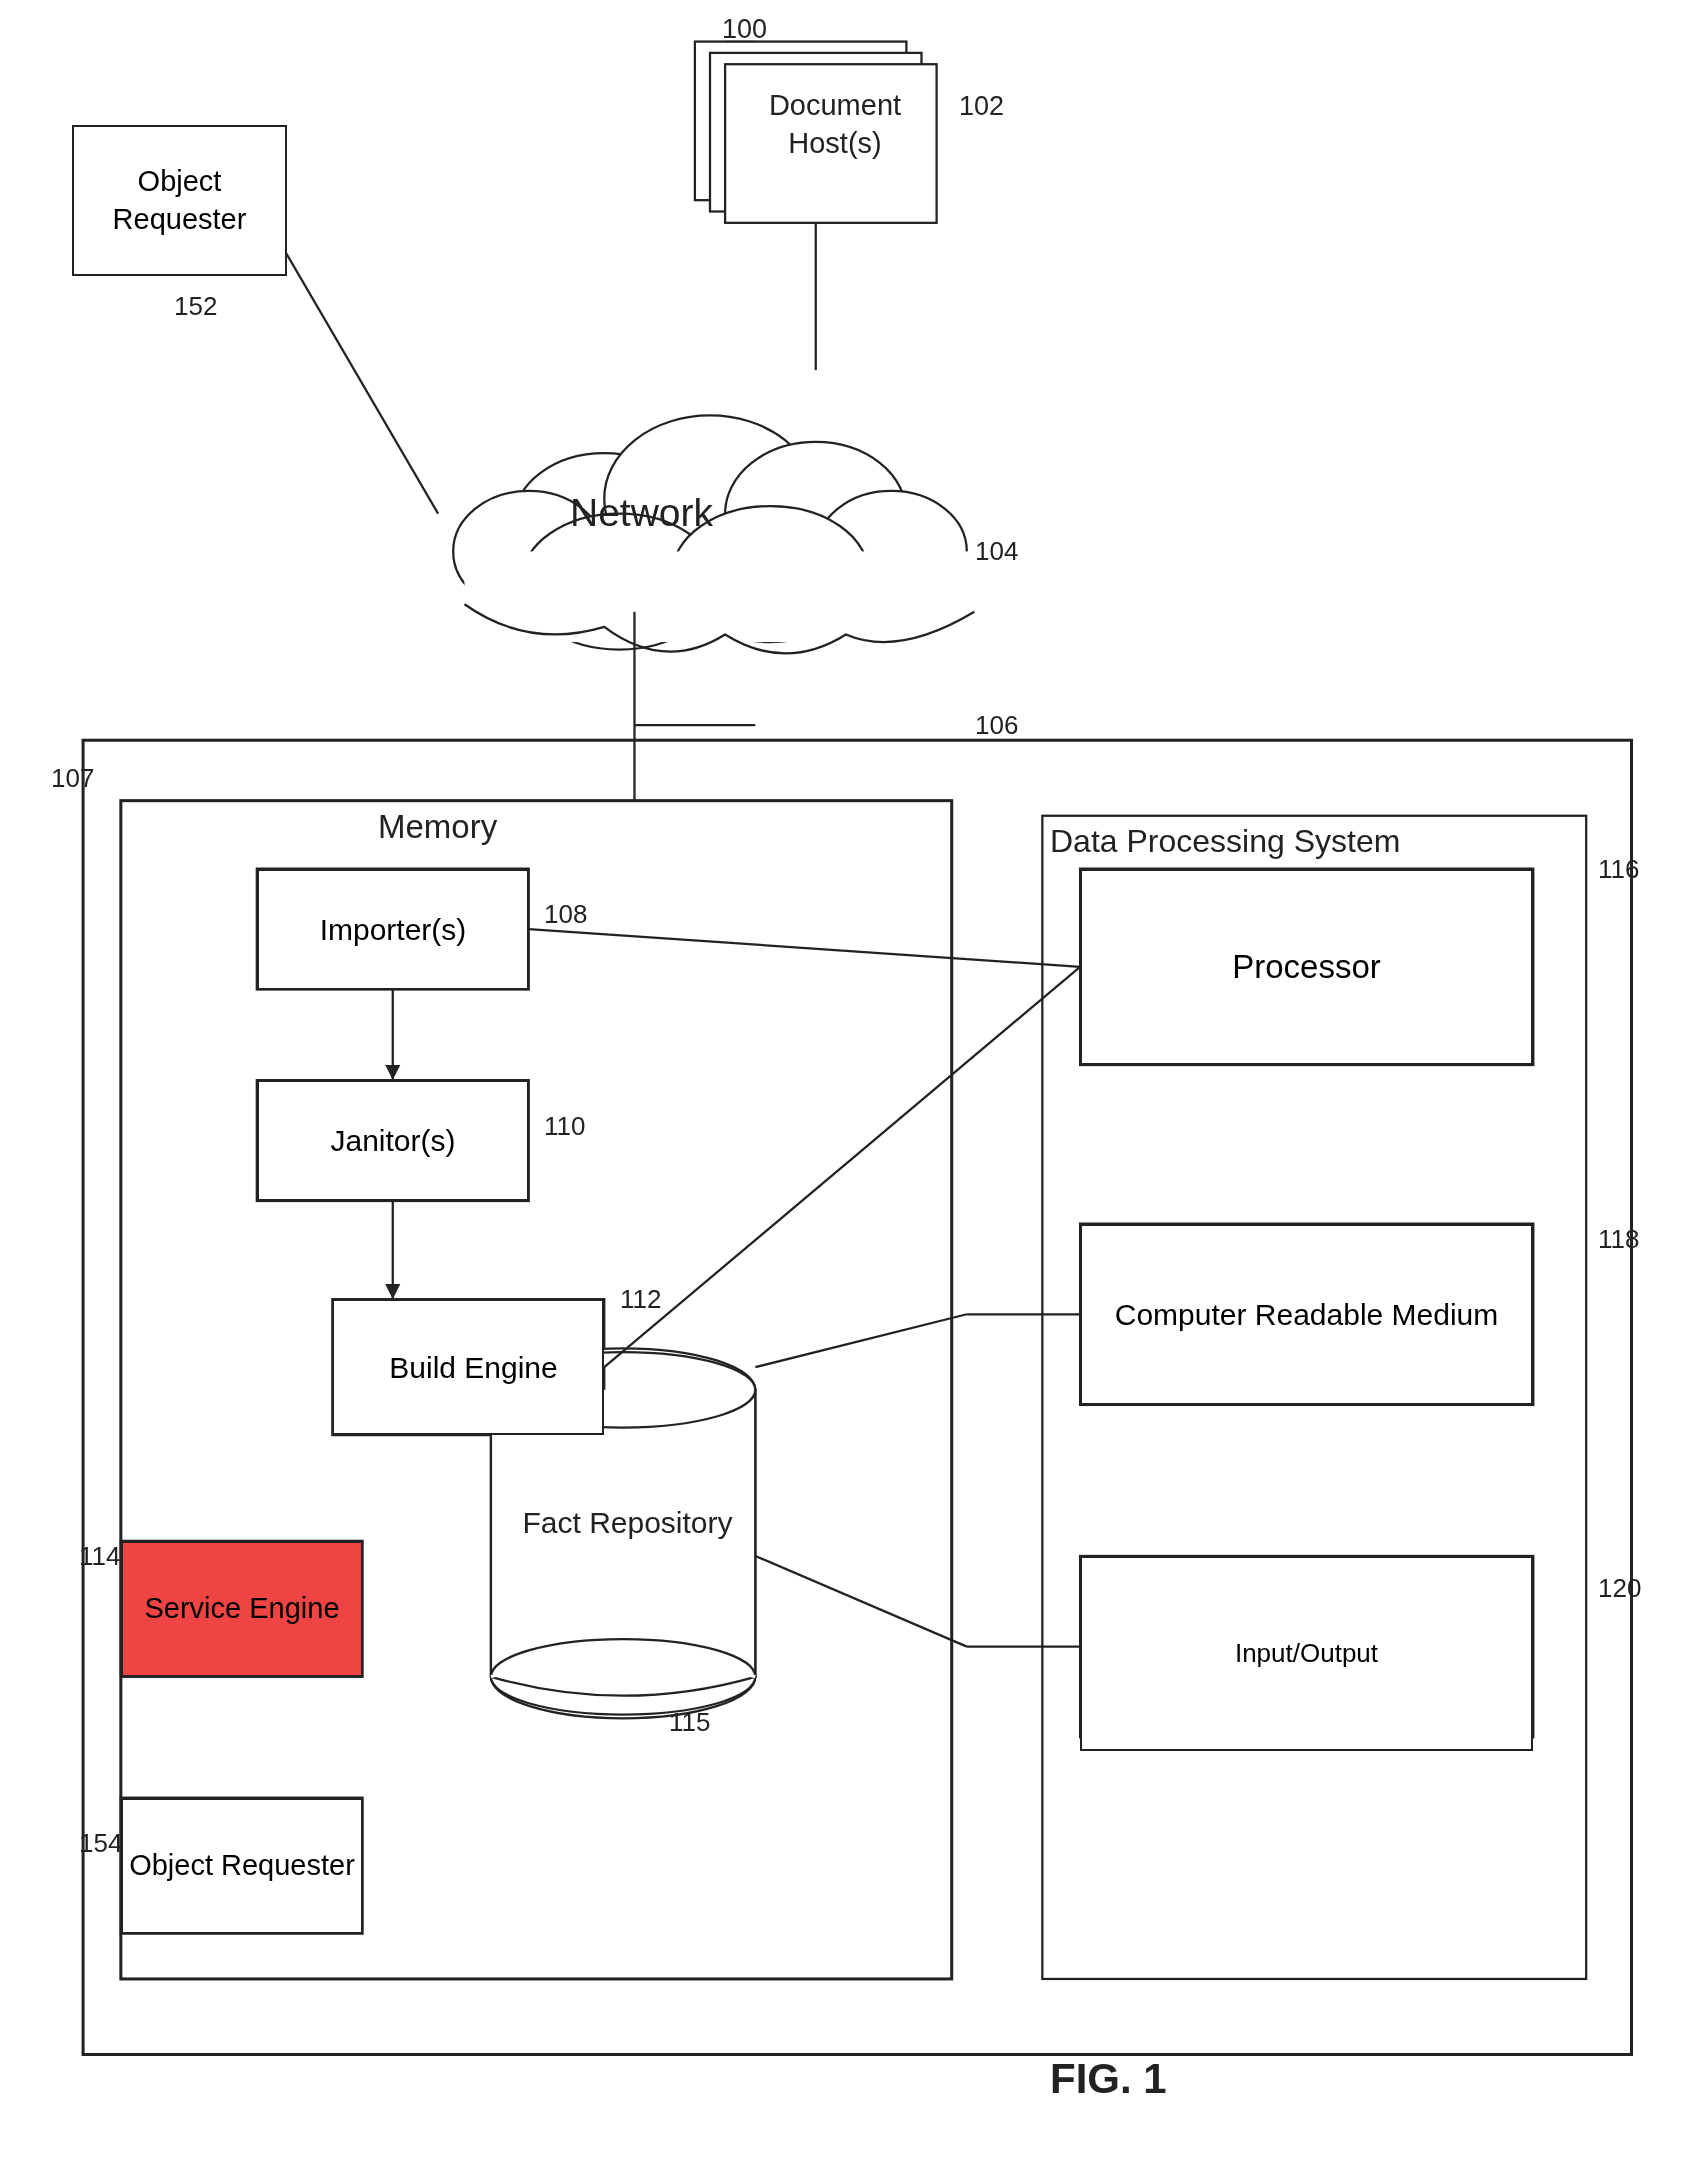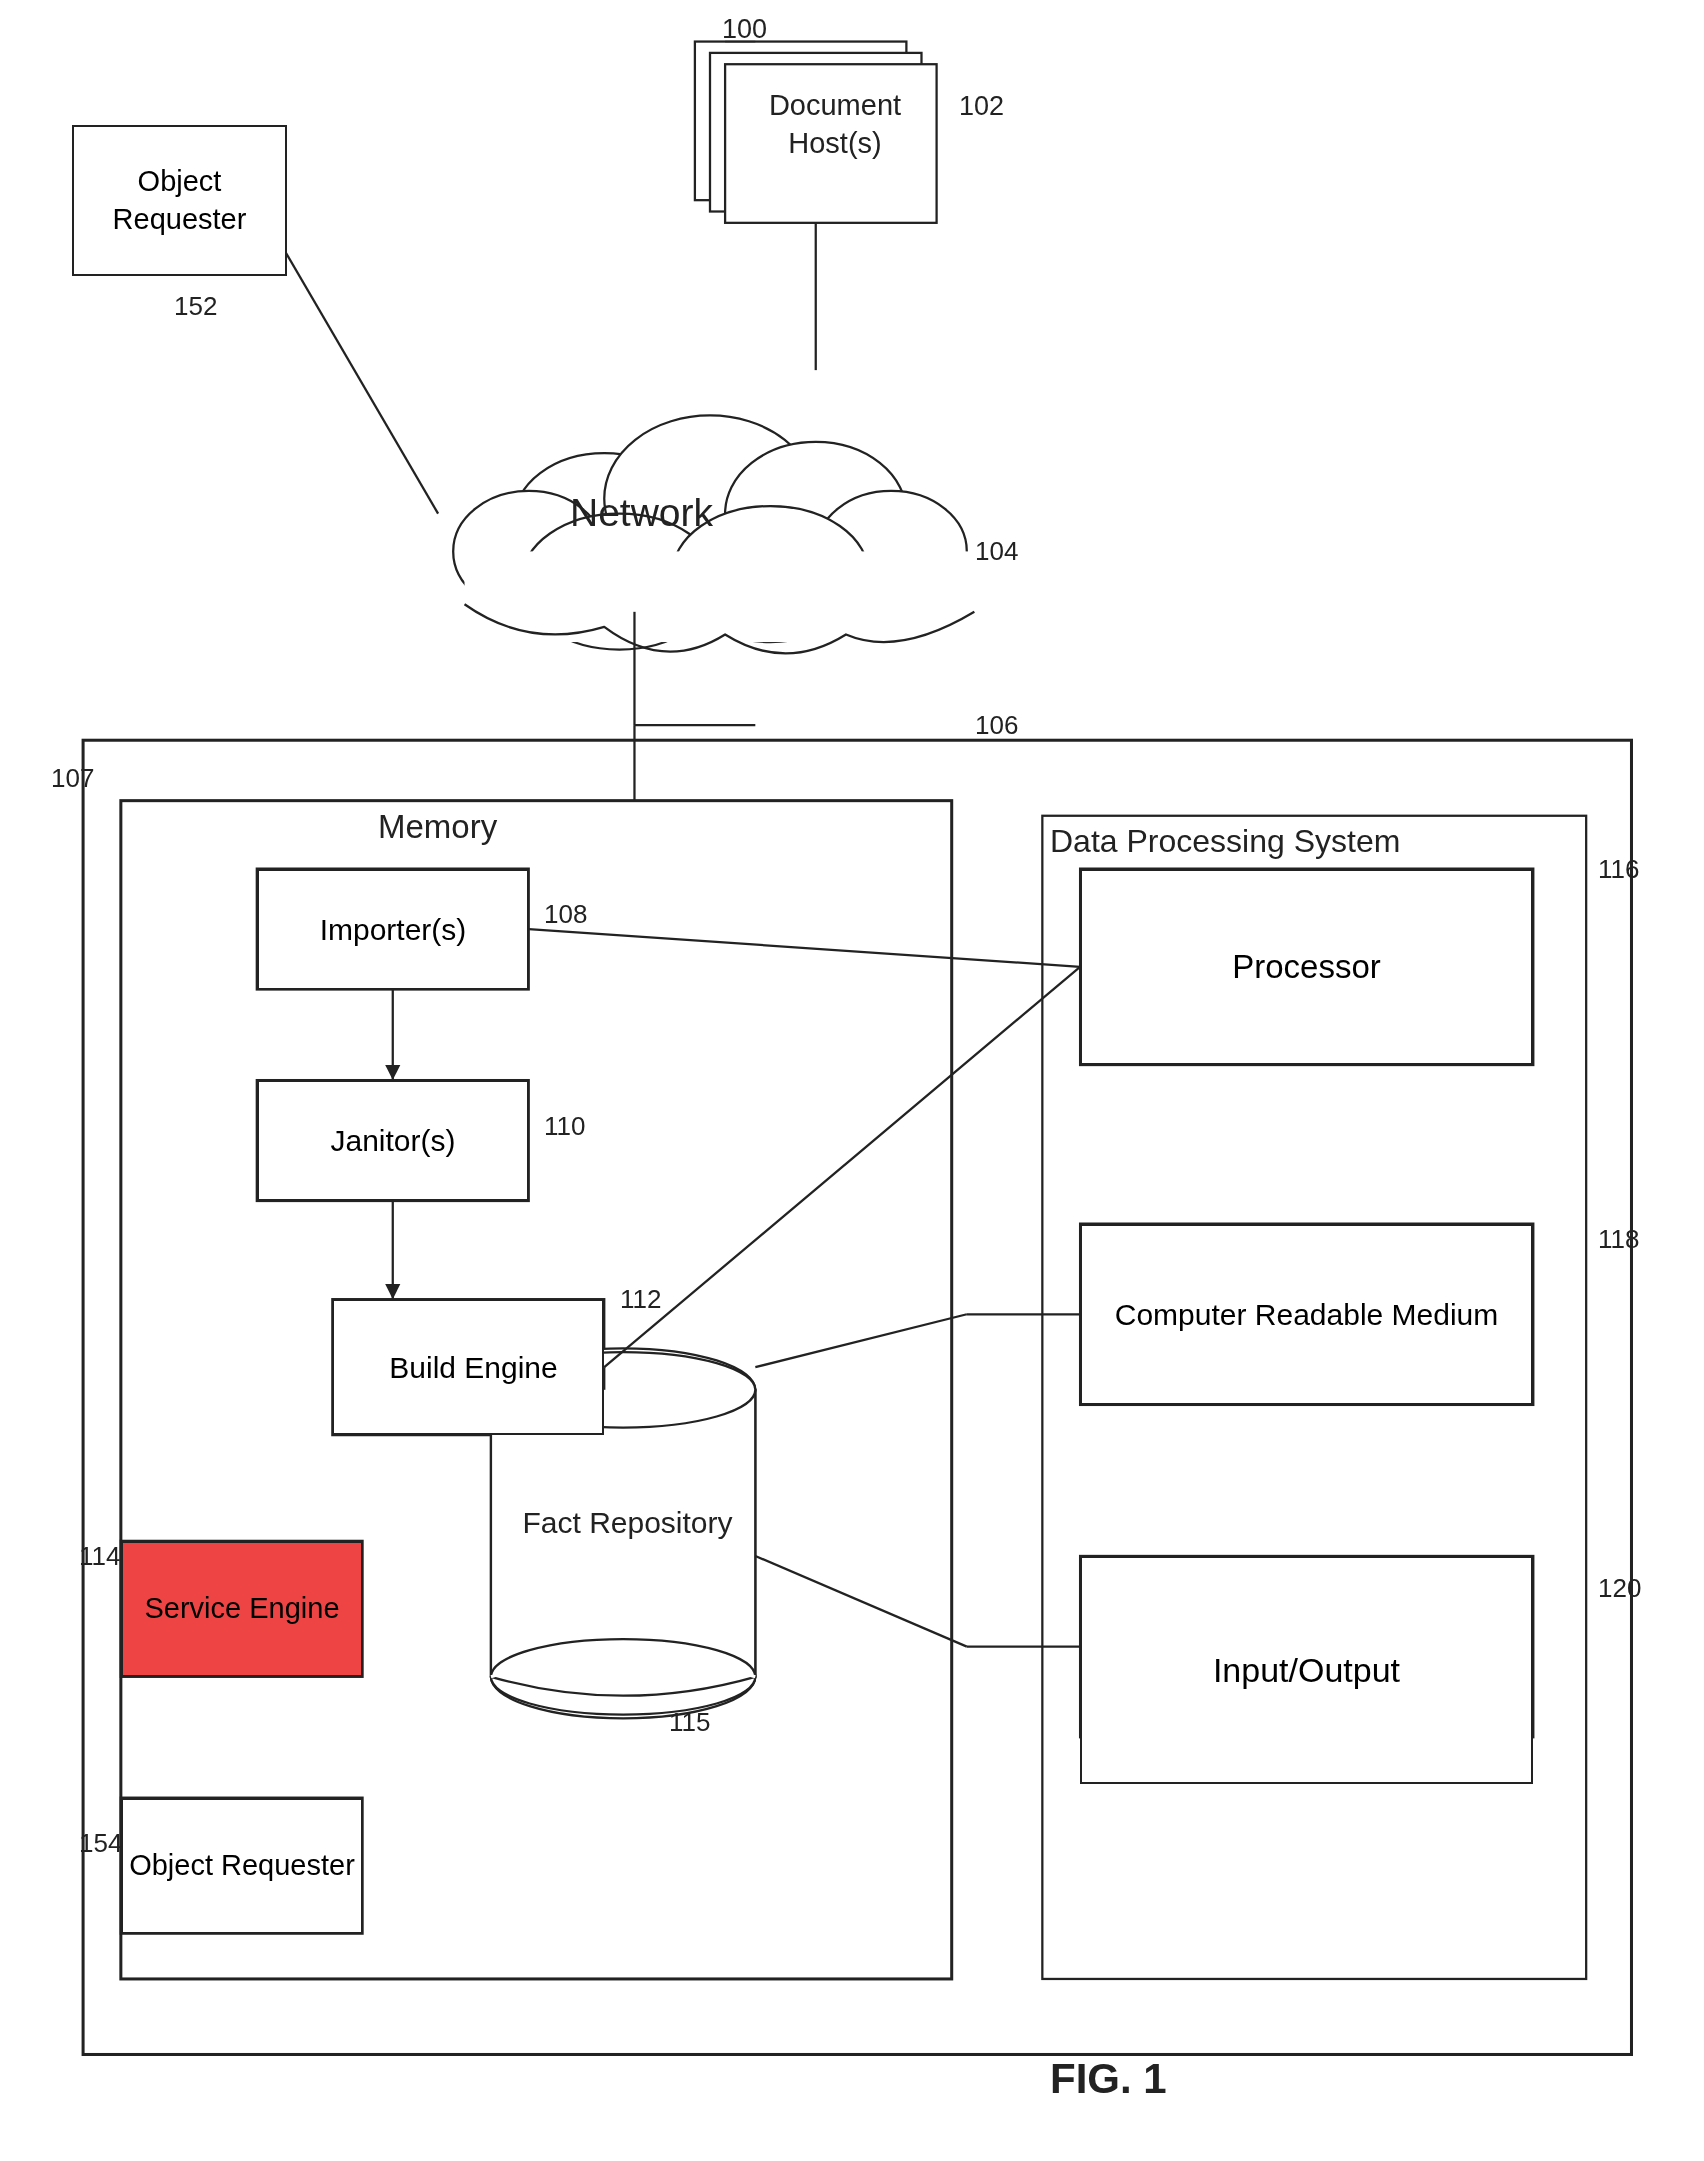--- a/index.html
+++ b/index.html
@@ -213,21 +213,21 @@
   <div class="box" style="left:1080px; top:869px; width:453px; height:196px; font-size:33px; background:white;text-align:right;">
     <span>Processor</span>
   </div>
 
   <div class="box" style="left:1080px; top:1224px; width:453px; height:181px; font-size:30px; background:white;">
     <span>Computer Readable
 Medium</span>
   </div>
   <div class="label" style="left:1598px; top:1224px; font-size:26px;">118</div>
 
-  <div class="box" style="left:1080px; top:1556px; width:453px; height:228px; font-size:34px; background:white;">
+  <div class="box" style="left:1080px; top:1556px; width:453px; height:195px; font-size:26px; background:white;">
     <span>Input/Output</span>
   </div>
   <div class="label" style="left:1598px; top:1556px; font-size:26px;margin-top:17px;">120</div>
 
   <div class="label label-large" style="left:1050px; top:2055px; font-size:42px; font-weight:bold;">FIG. 1</div>
 
 </div>
 
 
 </body></html>

